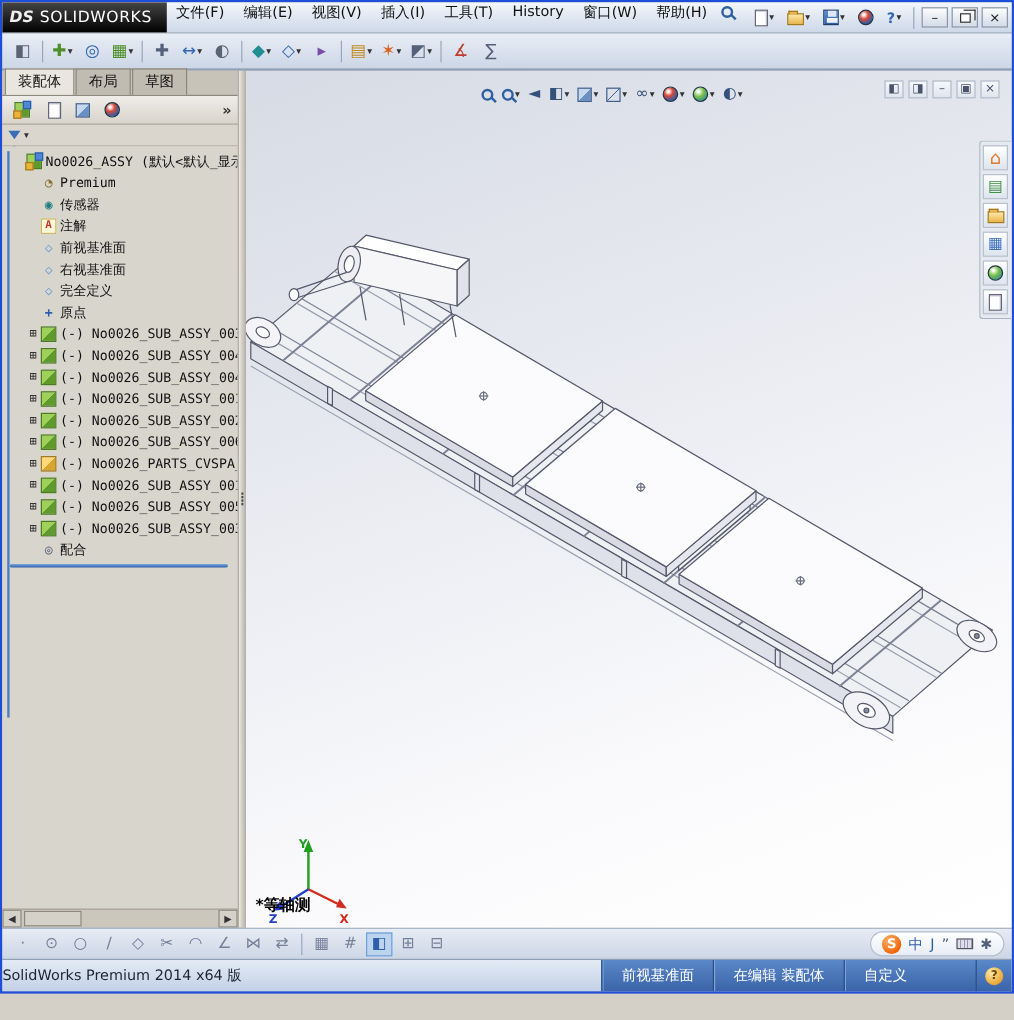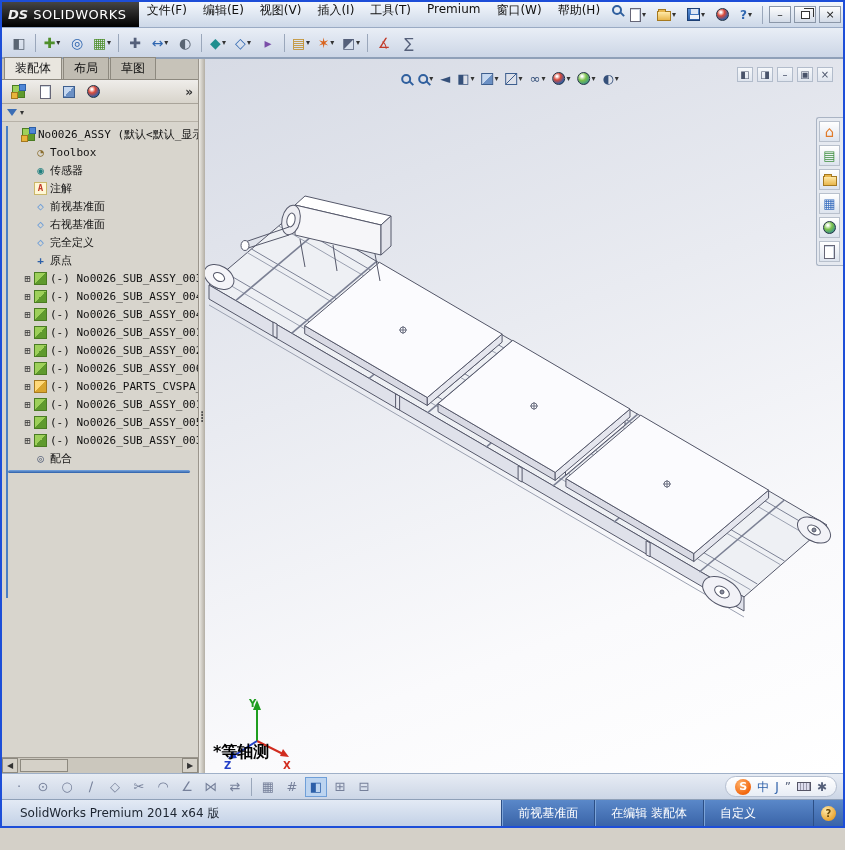--- a/index.html
+++ b/index.html
@@ -86,35 +86,35 @@
   
   .viewport{flex:1;position:relative;min-width:0;background:linear-gradient(160deg,#d7dbe5 0%,#e9ebf1 40%,#fafafc 75%,#ffffff 100%);overflow:hidden}
   .model{position:absolute;left:0;top:0}
   .hud{position:absolute;top:8px;left:50%;transform:translateX(-56%);display:flex;align-items:center;gap:3px;padding:2px 6px;border-radius:3px}
   .hbtn{display:flex;align-items:center;gap:1px;padding:2px;font-size:13px;color:#35507a}
   .pctl{position:absolute;top:8px;right:10px;display:flex;gap:4px}
   .pcb{width:16px;height:15px;display:flex;align-items:center;justify-content:center;font-size:10px;color:#49536a;border:1px solid #b2bccb;background:linear-gradient(#f6f8fb,#dfe5ee)}
   .taskpane{position:absolute;top:58px;right:0;width:27px;display:flex;flex-direction:column;gap:3px;padding:3px 2px;background:#e5e9f0;border:1px solid #aab4c4;border-right:none;border-radius:3px 0 0 3px}
   .tpb{width:21px;height:21px;display:flex;align-items:center;justify-content:center;border:1px solid #b8c0cc;background:linear-gradient(#ffffff,#dde4ee);font-size:13px}
   .tp-home{color:#e07b2a;font-size:15px}.tp-lib{color:#3f8f3f}.tp-pal{color:#3a6fbf}
-  .viewlabel{position:absolute;left:8px;bottom:10px;font-weight:bold;font-size:16px;color:#000}
+  .viewlabel{position:absolute;left:8px;bottom:10px;font-weight:bold;font-size:13px;color:#000}
   .triad{position:absolute;left:18px;top:638px}
 
   
   .sketchbar{height:26px;flex:none;display:flex;align-items:center;gap:2px;padding:0 6px;background:linear-gradient(#e7ecf4,#ccd6e6);border-top:1px solid #9fb0c8}
   .skb{width:22px;height:20px;display:flex;align-items:center;justify-content:center;font-size:13px;color:#76809a;border:1px solid transparent}
   .skb.active{background:#bcd4f0;border-color:#6f9fd8;color:#2c5fa8}
   .ime{margin-left:auto;display:flex;align-items:center;gap:6px;height:21px;padding:1px 9px;background:linear-gradient(#ffffff,#e8edf5);border:1px solid #b5bfd0;border-radius:11px}
   .sogou{width:16px;height:16px;border-radius:50%;background:radial-gradient(circle at 35% 30%,#ffb26b,#f2660d 70%);color:#fff;font-weight:bold;font-size:11px;display:flex;align-items:center;justify-content:center}
   .imet{font-size:12px;color:#2c5fa8;line-height:1}
   .imet.g{color:#55607a}
 
   
   .statusbar{height:27px;flex:none;display:flex;align-items:stretch;background:linear-gradient(#e3eaf5,#c3d1e6);border-top:1px solid #8fa0b8}
-  .sb-left{flex:1;display:flex;align-items:center;padding-left:18px;color:#1c2430}
+  .sb-left{flex:1;display:flex;align-items:center;padding-left:0;color:#1c2430}
   .sb-right{display:flex;align-items:stretch;background:linear-gradient(#5a88c9,#3a64a8);color:#fff}
   .sb-seg{display:flex;align-items:center;padding:0 16px;border-left:1px solid #2c4f86;box-shadow:inset 1px 0 0 #7ba3d8;white-space:nowrap}
   .sb-seg.wide{min-width:110px}
   .sb-ico{width:30px;display:flex;align-items:center;justify-content:center;border-left:1px solid #2c4f86}
   .sb-help{width:15px;height:15px;border-radius:50%;background:radial-gradient(circle at 35% 30%,#ffe9a8,#e8a22c 75%);color:#6b4a07;font-size:10px;font-weight:bold;display:flex;align-items:center;justify-content:center}
 </style>
 </head>
 <body>
 
 <div class="window">
@@ -123,21 +123,21 @@
     <div class="logo">
       <span class="ds">DS</span>
       <span class="lw">SOLIDWORKS</span>
     </div>
     <div class="menu">
       <span class="mi">文件(F)</span>
       <span class="mi">编辑(E)</span>
       <span class="mi">视图(V)</span>
       <span class="mi">插入(I)</span>
       <span class="mi">工具(T)</span>
-      <span class="mi">Premium</span>
+      <span class="mi">History</span>
       <span class="mi">窗口(W)</span>
       <span class="mi">帮助(H)</span>
       <span class="tbtn">
           <span class="ic-mag"></span>
         </span>
     </div>
     <div class="tb-right">
       <span class="tbtn">
           <span class="ic-page"></span>
           <span class="dd">▾</span>
@@ -261,21 +261,21 @@
 
       <div class="tree">
         <div class="trow">
           <span class="exp"></span>
           <span class="ti ti-asmroot"></span>
           <span class="tl">No0026_ASSY (默认&lt;默认_显示状</span>
         </div>
         <div class="trow child">
           <span class="exp"></span>
           <span class="ti ti-history">◔</span>
-          <span class="tl">Toolbox</span>
+          <span class="tl">Premium</span>
         </div>
         <div class="trow child">
           <span class="exp"></span>
           <span class="ti ti-sensors">◉</span>
           <span class="tl">传感器</span>
         </div>
         <div class="trow child">
           <span class="exp"></span>
           <span class="ti ti-annot">A</span>
           <span class="tl">注解</span>

